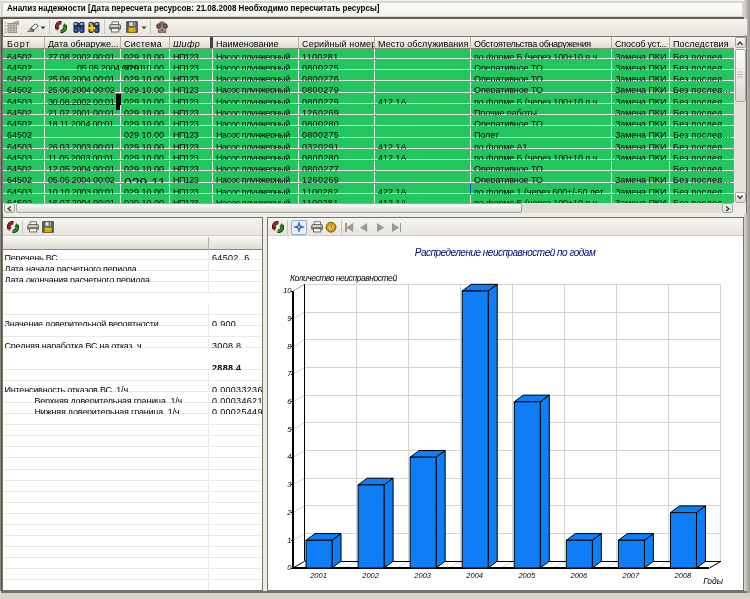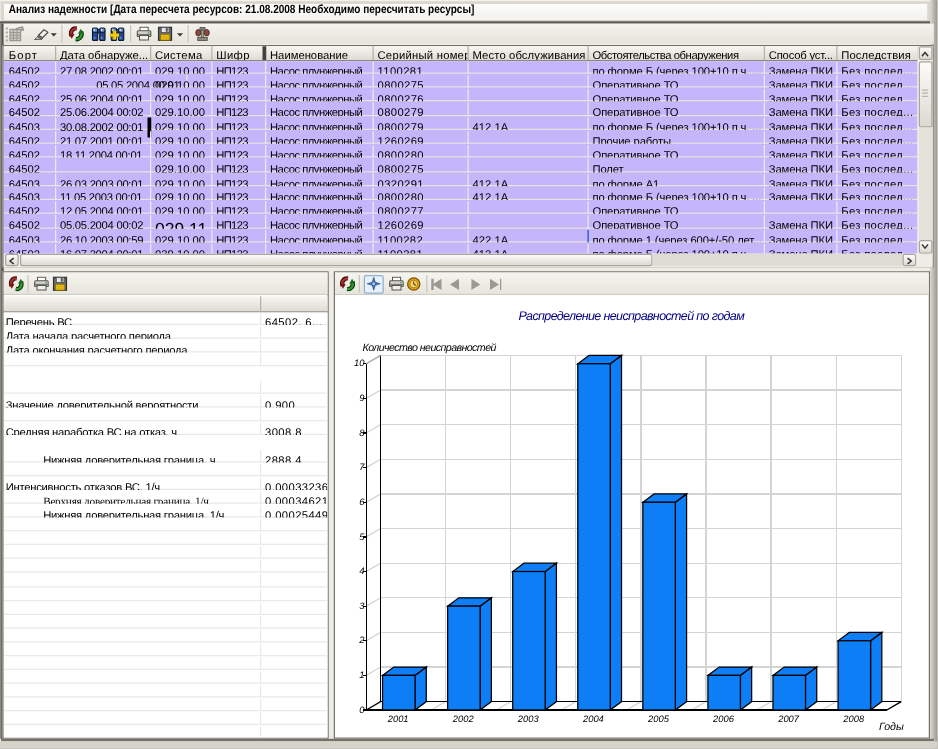--- a/index.html
+++ b/index.html
@@ -94,28 +94,28 @@
     <rect x="5" y="3" width="2" height="6" fill="#a8a69e" stroke="#555349" stroke-width="0.7"></rect>
     <ellipse cx="2.6" cy="5.2" rx="2" ry="2.6" fill="#8a4a42" stroke="#50251f" stroke-width="0.7"></ellipse>
     <ellipse cx="9.4" cy="5.2" rx="2" ry="2.6" fill="#8a4a42" stroke="#50251f" stroke-width="0.7"></ellipse>
     <rect x="2.2" y="9" width="7.6" height="2.4" fill="#8c8a82" stroke="#555349" stroke-width="0.7"></rect>
   </svg>
 <div class="abs" style="left:2px;top:36px;width:745px;height:178px;background:#fff;border:1px solid #76746a;"></div>
 <div class="abs" style="left:3px;top:37px;width:732px;height:11.5px;background:linear-gradient(#f7f6f2,#dedcd2);border-bottom:1px solid #8a887c;"></div>
 <div class="abs txt" style="left:4px;top:37px;width:41px;height:10.5px;border-right:1px solid #b5b3a7;font-size:9px;letter-spacing:0.9px;color:#000;padding:1.5px 0 0 3px;">Борт</div>
 <div class="abs txt" style="left:45px;top:37px;width:76px;height:10.5px;border-right:1px solid #b5b3a7;font-size:9px;letter-spacing:0px;color:#000;padding:1.5px 0 0 3px;">Дата обнаруже...</div>
 <div class="abs txt" style="left:121px;top:37px;width:49px;height:10.5px;border-right:1px solid #b5b3a7;font-size:9px;letter-spacing:0.25px;color:#000;padding:1.5px 0 0 3px;">Система</div>
-<div class="abs txt" style="left:170px;top:37px;width:43px;height:10.5px;border-right:3px solid #404040;font-size:9px;letter-spacing:0.3px;color:#000;padding:1.5px 0 0 3px;">Шифр</div>
+<div class="abs txt" style="left:170px;top:37px;width:43px;height:10.5px;border-right:3px solid #404040;font-size:9px;letter-spacing:0.3px;color:#000;padding:1.5px 0 0 3px;font-style:italic;">Шифр</div>
 <div class="abs txt" style="left:213px;top:37px;width:86px;height:10.5px;border-right:1px solid #b5b3a7;font-size:9px;letter-spacing:0px;color:#000;padding:1.5px 0 0 3px;">Наименование</div>
 <div class="abs txt" style="left:299px;top:37px;width:76px;height:10.5px;border-right:1px solid #b5b3a7;font-size:9px;letter-spacing:0.2px;color:#000;padding:1.5px 0 0 3px;">Серийный номер</div>
 <div class="abs txt" style="left:375px;top:37px;width:96px;height:10.5px;border-right:1px solid #b5b3a7;font-size:9px;letter-spacing:0.1px;color:#000;padding:1.5px 0 0 3px;">Место обслуживания</div>
 <div class="abs txt" style="left:471px;top:37px;width:141px;height:10.5px;border-right:1px solid #b5b3a7;font-size:9px;letter-spacing:-0.33px;color:#000;padding:1.5px 0 0 3px;">Обстоятельства обнаружения</div>
 <div class="abs txt" style="left:612px;top:37px;width:58px;height:10.5px;border-right:1px solid #b5b3a7;font-size:9px;letter-spacing:-0.15px;color:#000;padding:1.5px 0 0 3px;">Способ уст...</div>
 <div class="abs txt" style="left:670px;top:37px;width:65px;height:10.5px;border-right:1px solid #b5b3a7;font-size:9px;letter-spacing:0.1px;color:#000;padding:1.5px 0 0 3px;">Последствия</div>
-<div class="abs" style="left:3px;top:49px;width:732px;height:154px;overflow:hidden;background:#c4b5fd;">
+<div class="abs" style="left:3px;top:49px;width:732px;height:154px;overflow:hidden;background:#22c55e;">
 <div class="abs" style="left:0;top:0px;width:732px;height:10px;border-bottom:1px solid #e4e4e0;">
       <div class="abs txt" style="left:1px;top:0;width:41px;height:10px;border-right:1px solid #ececea;font-size:9px;letter-spacing:0px;color:#000;padding:3px 0 0 3px;">64502</div>
       <div class="abs txt" style="left:42px;top:0;width:76px;height:10px;border-right:1px solid #ececea;font-size:9px;letter-spacing:-0.22px;color:#000;padding:3px 0 0 3px;">27.08.2002 00:01</div>
       <div class="abs txt" style="left:118px;top:0;width:49px;height:10px;border-right:1px solid #ececea;font-size:9px;letter-spacing:0px;color:#000;padding:3px 0 0 3px;">029.10.00</div>
       <div class="abs txt" style="left:167px;top:0;width:43px;height:10px;border-right:1px solid #ececea;font-size:9px;letter-spacing:-0.55px;color:#000;padding:3px 0 0 3px;">НП123</div>
       <div class="abs txt" style="left:210px;top:0;width:86px;height:10px;border-right:1px solid #ececea;font-size:9px;letter-spacing:-0.4px;color:#000;padding:3px 0 0 3px;">Насос плунжерный</div>
       <div class="abs txt" style="left:296px;top:0;width:76px;height:10px;border-right:1px solid #ececea;font-size:9px;letter-spacing:0.3px;color:#000;padding:3px 0 0 3px;">1100281</div>
       <div class="abs" style="left:372px;top:0;width:96px;height:10px;border-right:1px solid #ececea;"></div>
       <div class="abs txt" style="left:468px;top:0;width:141px;height:10px;border-right:1px solid #ececea;font-size:9px;letter-spacing:-0.1px;color:#000;padding:3px 0 0 3px;">по форме Б (через 100+10 п.ч. ...</div>
       <div class="abs txt" style="left:609px;top:0;width:58px;height:10px;border-right:1px solid #ececea;font-size:9px;letter-spacing:-0.1px;color:#000;padding:3px 0 0 3px;">Замена ПКИ</div>
@@ -152,21 +152,21 @@
       <div class="abs txt" style="left:167px;top:0;width:43px;height:11px;border-right:1px solid #ececea;font-size:9px;letter-spacing:-0.55px;color:#000;padding:3px 0 0 3px;">НП123</div>
       <div class="abs txt" style="left:210px;top:0;width:86px;height:11px;border-right:1px solid #ececea;font-size:9px;letter-spacing:-0.4px;color:#000;padding:3px 0 0 3px;">Насос плунжерный</div>
       <div class="abs txt" style="left:296px;top:0;width:76px;height:11px;border-right:1px solid #ececea;font-size:9px;letter-spacing:0.3px;color:#000;padding:3px 0 0 3px;">0800279</div>
       <div class="abs" style="left:372px;top:0;width:96px;height:11px;border-right:1px solid #ececea;"></div>
       <div class="abs txt" style="left:468px;top:0;width:141px;height:11px;border-right:1px solid #ececea;font-size:9px;letter-spacing:-0.1px;color:#000;padding:3px 0 0 3px;">Оперативное ТО</div>
       <div class="abs txt" style="left:609px;top:0;width:58px;height:11px;border-right:1px solid #ececea;font-size:9px;letter-spacing:-0.1px;color:#000;padding:3px 0 0 3px;">Замена ПКИ</div>
       <div class="abs txt" style="left:667px;top:0;width:65px;height:11px;border-right:1px solid #ececea;font-size:9px;letter-spacing:0.25px;color:#000;padding:3px 0 0 3px;">Без послед...</div>
     </div>
 <div class="abs" style="left:0;top:45px;width:732px;height:10px;border-bottom:1px solid #e4e4e0;">
       <div class="abs txt" style="left:1px;top:0;width:41px;height:10px;border-right:1px solid #ececea;font-size:9px;letter-spacing:0px;color:#000;padding:3px 0 0 3px;">64503</div>
-      <div class="abs txt" style="left:42px;top:0;width:76px;height:16px;border-right:3px solid #000000;font-size:9px;letter-spacing:-0.22px;color:#000;padding:3px 0 0 3px;">30.08.2002 00:01</div>
+      <div class="abs txt" style="left:42px;top:0;width:76px;height:16px;border-right:5px solid #000000;font-size:9px;letter-spacing:-0.22px;color:#000;padding:3px 0 0 3px;">30.08.2002 00:01</div>
       <div class="abs txt" style="left:118px;top:0;width:49px;height:10px;border-right:1px solid #ececea;font-size:9px;letter-spacing:0px;color:#000;padding:3px 0 0 3px;">029.10.00</div>
       <div class="abs txt" style="left:167px;top:0;width:43px;height:10px;border-right:1px solid #ececea;font-size:9px;letter-spacing:-0.55px;color:#000;padding:3px 0 0 3px;">НП123</div>
       <div class="abs txt" style="left:210px;top:0;width:86px;height:10px;border-right:1px solid #ececea;font-size:9px;letter-spacing:-0.4px;color:#000;padding:3px 0 0 3px;">Насос плунжерный</div>
       <div class="abs txt" style="left:296px;top:0;width:76px;height:10px;border-right:1px solid #ececea;font-size:9px;letter-spacing:0.3px;color:#000;padding:3px 0 0 3px;">0800279</div>
       <div class="abs txt" style="left:372px;top:0;width:96px;height:10px;border-right:1px solid #ececea;font-size:9px;letter-spacing:0px;color:#000;padding:3px 0 0 3px;">412.1А</div>
       <div class="abs txt" style="left:468px;top:0;width:141px;height:10px;border-right:1px solid #ececea;font-size:9px;letter-spacing:-0.1px;color:#000;padding:3px 0 0 3px;">по форме Б (через 100+10 п.ч. ...</div>
       <div class="abs txt" style="left:609px;top:0;width:58px;height:10px;border-right:1px solid #ececea;font-size:9px;letter-spacing:-0.1px;color:#000;padding:3px 0 0 3px;">Замена ПКИ</div>
       <div class="abs txt" style="left:667px;top:0;width:65px;height:10px;border-right:1px solid #ececea;font-size:9px;letter-spacing:0.25px;color:#000;padding:3px 0 0 3px;">Без послед...</div>
     </div>
 <div class="abs" style="left:0;top:56px;width:732px;height:10px;border-bottom:1px solid #e4e4e0;">
@@ -248,21 +248,21 @@
       <div class="abs txt" style="left:167px;top:0;width:43px;height:11px;border-right:1px solid #ececea;font-size:9px;letter-spacing:-0.55px;color:#000;padding:3px 0 0 3px;">НП123</div>
       <div class="abs txt" style="left:210px;top:0;width:86px;height:11px;border-right:1px solid #ececea;font-size:9px;letter-spacing:-0.4px;color:#000;padding:3px 0 0 3px;">Насос плунжерный</div>
       <div class="abs txt" style="left:296px;top:0;width:76px;height:11px;border-right:1px solid #ececea;font-size:9px;letter-spacing:0.3px;color:#000;padding:3px 0 0 3px;">1260269</div>
       <div class="abs" style="left:372px;top:0;width:96px;height:11px;border-right:1px solid #ececea;"></div>
       <div class="abs txt" style="left:468px;top:0;width:141px;height:11px;border-right:1px solid #ececea;font-size:9px;letter-spacing:-0.1px;color:#000;padding:3px 0 0 3px;">Оперативное ТО</div>
       <div class="abs txt" style="left:609px;top:0;width:58px;height:11px;border-right:1px solid #ececea;font-size:9px;letter-spacing:-0.1px;color:#000;padding:3px 0 0 3px;">Замена ПКИ</div>
       <div class="abs txt" style="left:667px;top:0;width:65px;height:11px;border-right:1px solid #ececea;font-size:9px;letter-spacing:0.25px;color:#000;padding:3px 0 0 3px;">Без послед...</div>
     </div>
 <div class="abs" style="left:0;top:135px;width:732px;height:10px;border-bottom:1px solid #e4e4e0;">
       <div class="abs txt" style="left:1px;top:0;width:41px;height:10px;border-right:1px solid #ececea;font-size:9px;letter-spacing:0px;color:#000;padding:3px 0 0 3px;">64503</div>
-      <div class="abs txt" style="left:42px;top:0;width:76px;height:10px;border-right:1px solid #ececea;font-size:9px;letter-spacing:-0.22px;color:#000;padding:3px 0 0 3px;">26.10.2003 00:59</div>
+      <div class="abs txt" style="left:42px;top:0;width:76px;height:10px;border-right:1px solid #ececea;font-size:9px;letter-spacing:-0.22px;color:#000;padding:3px 0 0 3px;">10.10.2003 00:01</div>
       <div class="abs txt" style="left:118px;top:0;width:49px;height:10px;border-right:1px solid #ececea;font-size:9px;letter-spacing:0px;color:#000;padding:3px 0 0 3px;">029.10.00</div>
       <div class="abs txt" style="left:167px;top:0;width:43px;height:10px;border-right:1px solid #ececea;font-size:9px;letter-spacing:-0.55px;color:#000;padding:3px 0 0 3px;">НП123</div>
       <div class="abs txt" style="left:210px;top:0;width:86px;height:10px;border-right:1px solid #ececea;font-size:9px;letter-spacing:-0.4px;color:#000;padding:3px 0 0 3px;">Насос плунжерный</div>
       <div class="abs txt" style="left:296px;top:0;width:76px;height:10px;border-right:1px solid #ececea;font-size:9px;letter-spacing:0.3px;color:#000;padding:3px 0 0 3px;">1100282</div>
       <div class="abs txt" style="left:372px;top:0;width:96px;height:10px;border-right:1px solid #1d4ed8;font-size:9px;letter-spacing:0px;color:#000;padding:3px 0 0 3px;">422.1А</div>
       <div class="abs txt" style="left:468px;top:0;width:141px;height:10px;border-right:1px solid #ececea;font-size:9px;letter-spacing:-0.1px;color:#000;padding:3px 0 0 3px;">по форме 1 (через 600+/-50 лет...</div>
       <div class="abs txt" style="left:609px;top:0;width:58px;height:10px;border-right:1px solid #ececea;font-size:9px;letter-spacing:-0.1px;color:#000;padding:3px 0 0 3px;">Замена ПКИ</div>
       <div class="abs txt" style="left:667px;top:0;width:65px;height:10px;border-right:1px solid #ececea;font-size:9px;letter-spacing:0.25px;color:#000;padding:3px 0 0 3px;">Без послед...</div>
     </div>
 <div class="abs" style="left:0;top:146px;width:732px;height:10px;border-bottom:1px solid #e4e4e0;">
@@ -353,32 +353,31 @@
       <div class="abs txt num" style="left:207px;top:0;width:52px;height:10px;font-size:9px;padding:2.5px 0 0 2px;">0.900</div>
     </div>
 <div class="abs" style="left:0;top:77px;width:259px;height:10px;border-bottom:1px solid #e9e9e6;">
       <div class="abs txt lbl" style="left:0;top:0;width:206px;height:10px;border-right:1px solid #e9e9e6;font-size:9px;padding:2.5px 0 0 1.5px;"></div>
     </div>
 <div class="abs" style="left:0;top:88px;width:259px;height:10px;border-bottom:1px solid #e9e9e6;">
       <div class="abs txt lbl" style="left:0;top:0;width:206px;height:10px;border-right:1px solid #e9e9e6;font-size:9px;padding:2.5px 0 0 1.5px;">Средняя наработка ВС на отказ, ч</div>
       <div class="abs txt num" style="left:207px;top:0;width:52px;height:10px;font-size:9px;padding:2.5px 0 0 2px;">3008.8</div>
     </div>
 <div class="abs" style="left:0;top:110px;width:259px;height:10px;border-bottom:1px solid #e9e9e6;">
-      <div class="abs txt lbl" style="left:0;top:0;width:206px;height:10px;border-right:1px solid #e9e9e6;font-size:9px;padding:2.5px 0 0 31.5px;">Нижняя доверительная граница, ч</div>
-      <div class="abs txt num" style="left:207px;top:0;width:32px;height:10px;font-size:9px;padding:2.5px 0 0 2px;">2888.4</div>
+      <div class="abs txt num" style="left:207px;top:0;width:32px;height:10px;font-size:9px;padding:2.5px 0 0 2px;font-weight:bold;">2888.4</div>
     </div>
 <div class="abs" style="left:0;top:121px;width:259px;height:10px;border-bottom:1px solid #e9e9e6;">
       <div class="abs txt lbl" style="left:0;top:0;width:206px;height:10px;border-right:1px solid #e9e9e6;font-size:9px;padding:2.5px 0 0 1.5px;"></div>
     </div>
 <div class="abs" style="left:0;top:132px;width:259px;height:10px;border-bottom:1px solid #e9e9e6;">
       <div class="abs txt lbl" style="left:0;top:0;width:206px;height:10px;border-right:1px solid #e9e9e6;font-size:9px;padding:2.5px 0 0 1.5px;">Интенсивность отказов ВС, 1/ч</div>
       <div class="abs txt num" style="left:207px;top:0;width:52px;height:10px;font-size:9px;padding:2.5px 0 0 2px;">0.00033236</div>
     </div>
 <div class="abs" style="left:0;top:143px;width:259px;height:10px;border-bottom:1px solid #e9e9e6;">
-      <div class="abs txt lbl" style="left:0;top:0;width:206px;height:10px;border-right:1px solid #e9e9e6;font-size:9px;padding:2.5px 0 0 31.5px;font-family:Liberation Serif, serif;">Верхняя доверительная граница, 1/ч</div>
+      <div class="abs txt lbl" style="left:0;top:0;width:206px;height:10px;border-right:1px solid #e9e9e6;font-size:9px;padding:2.5px 0 0 31.5px;">Верхняя доверительная граница, 1/ч</div>
       <div class="abs txt num" style="left:207px;top:0;width:52px;height:10px;font-size:9px;padding:2.5px 0 0 2px;">0.00034621</div>
     </div>
 <div class="abs" style="left:0;top:154px;width:259px;height:10px;border-bottom:1px solid #e9e9e6;">
       <div class="abs txt lbl" style="left:0;top:0;width:206px;height:10px;border-right:1px solid #e9e9e6;font-size:9px;padding:2.5px 0 0 31.5px;">Нижняя доверительная граница, 1/ч</div>
       <div class="abs txt num" style="left:207px;top:0;width:52px;height:10px;font-size:9px;padding:2.5px 0 0 2px;">0.00025449</div>
     </div>
 <div class="abs" style="left:0;top:165px;width:259px;height:10px;border-bottom:1px solid #e9e9e6;">
       <div class="abs txt lbl" style="left:0;top:0;width:206px;height:10px;border-right:1px solid #e9e9e6;font-size:9px;padding:2.5px 0 0 1.5px;"></div>
     </div>
 <div class="abs" style="left:0;top:176px;width:259px;height:10px;border-bottom:1px solid #e9e9e6;">

